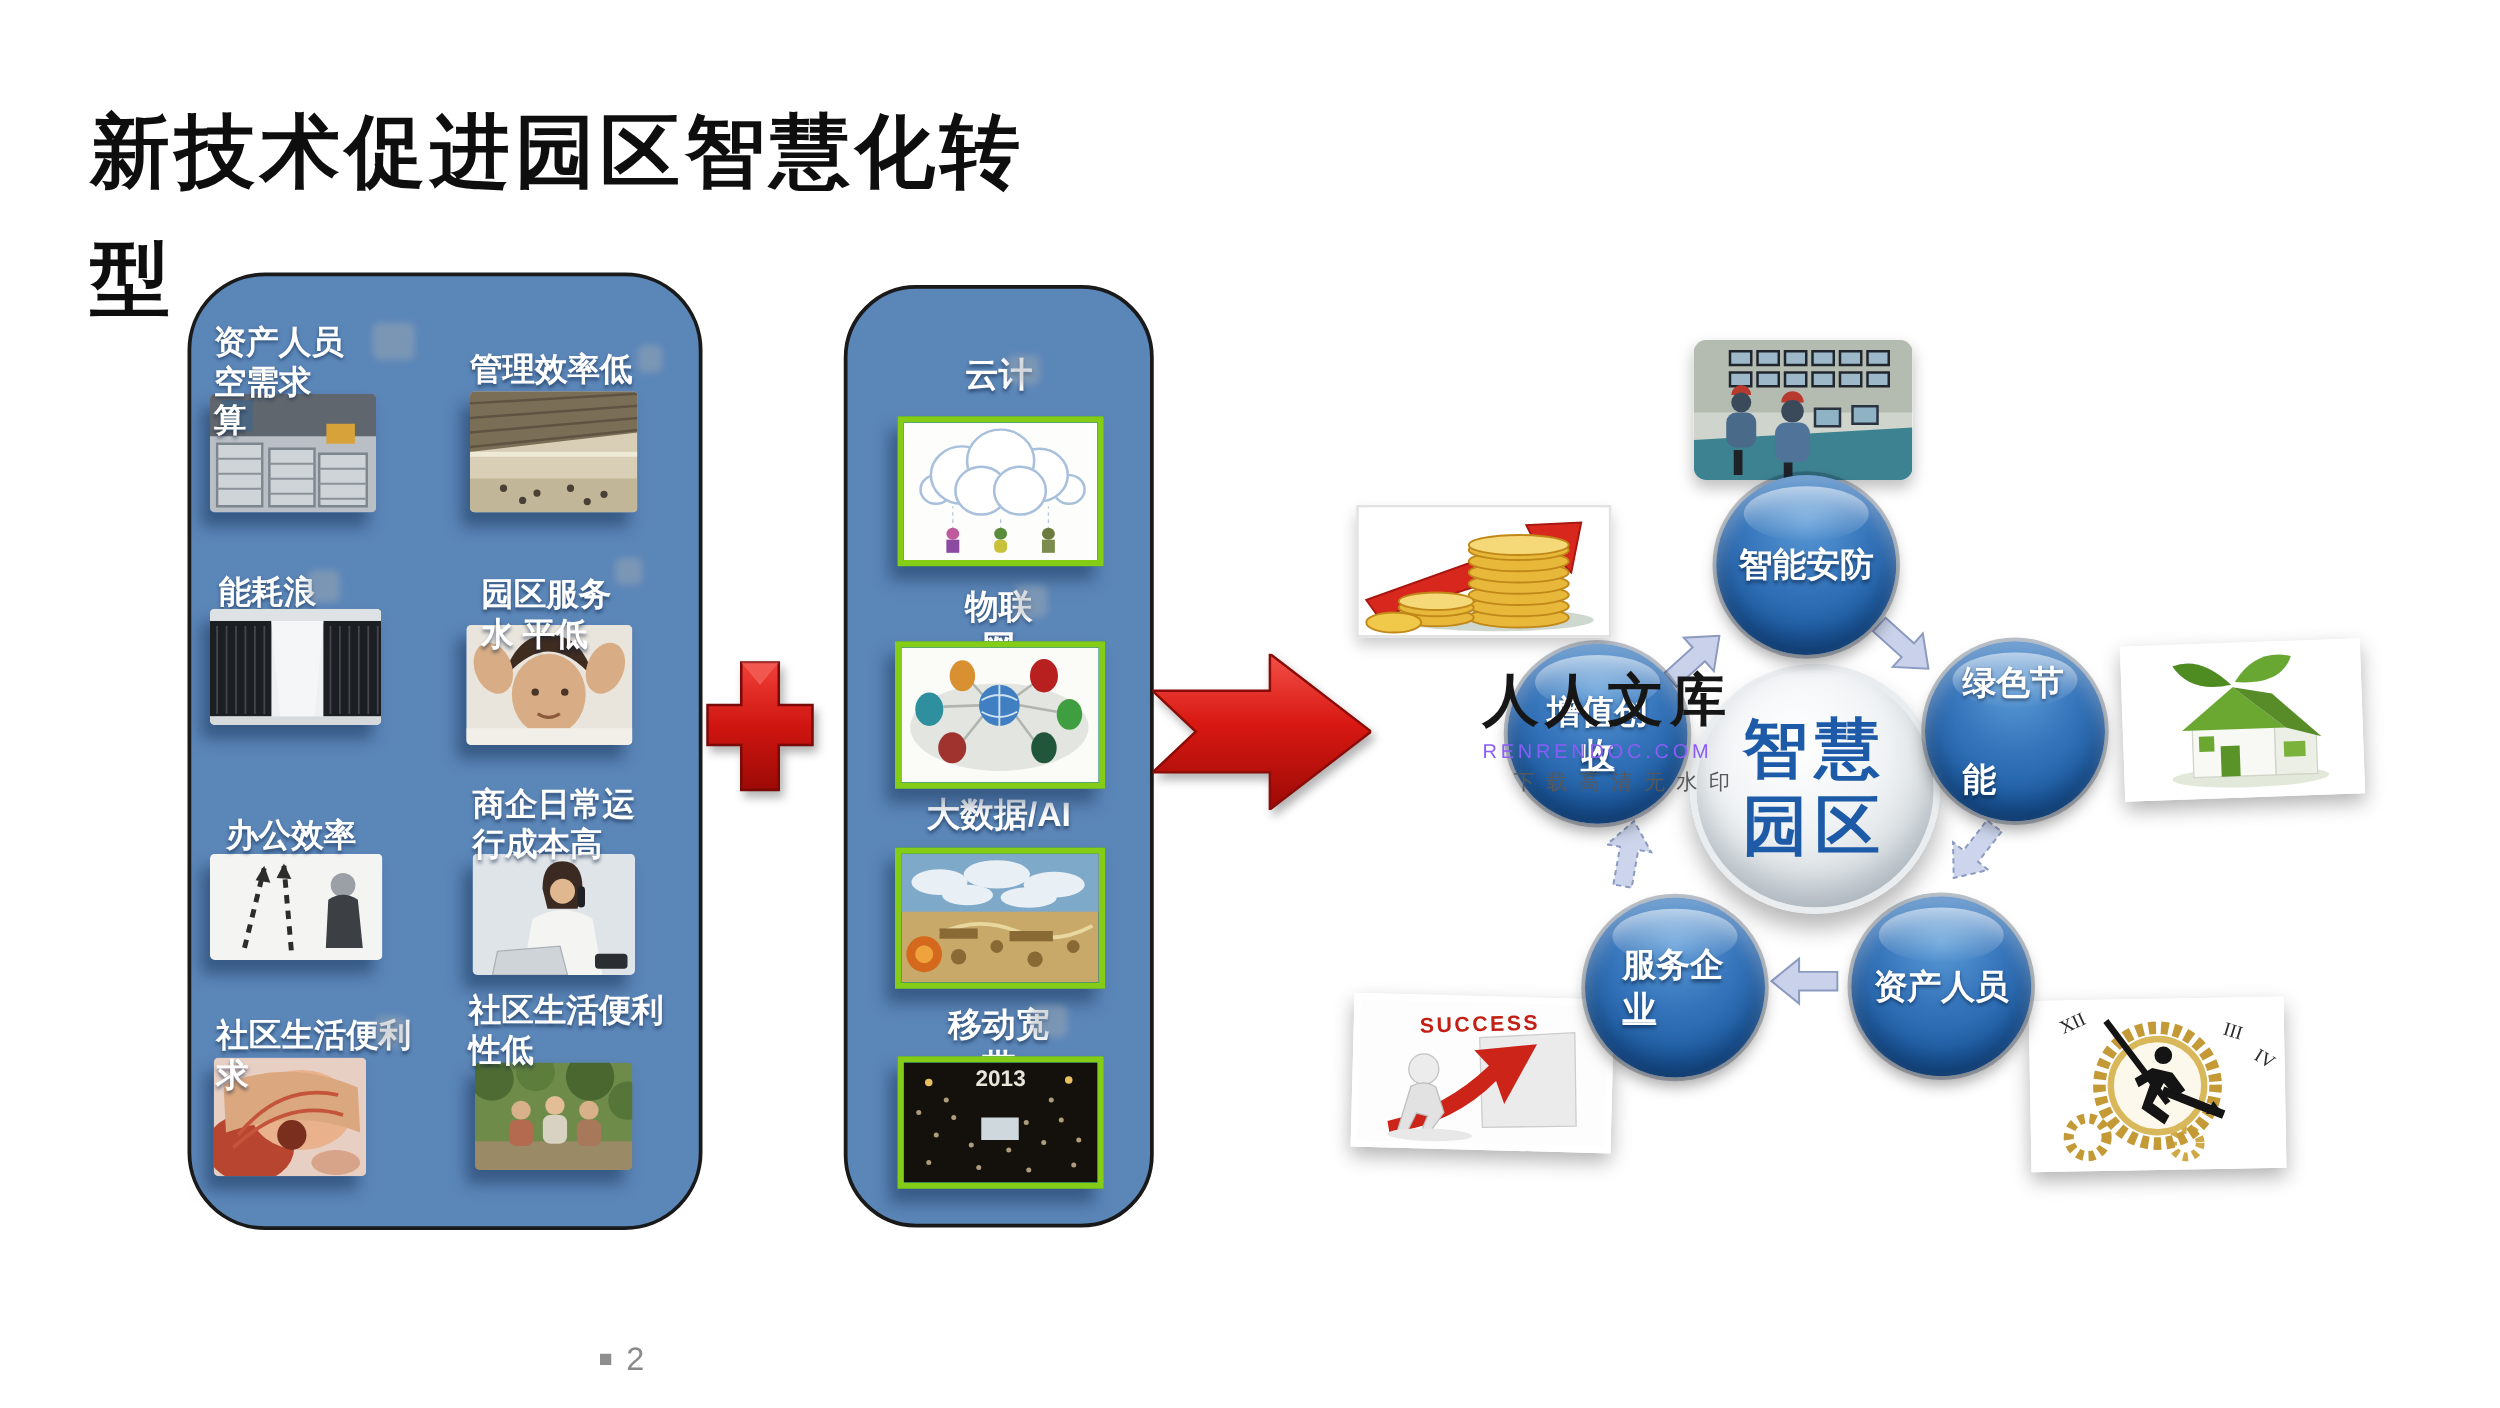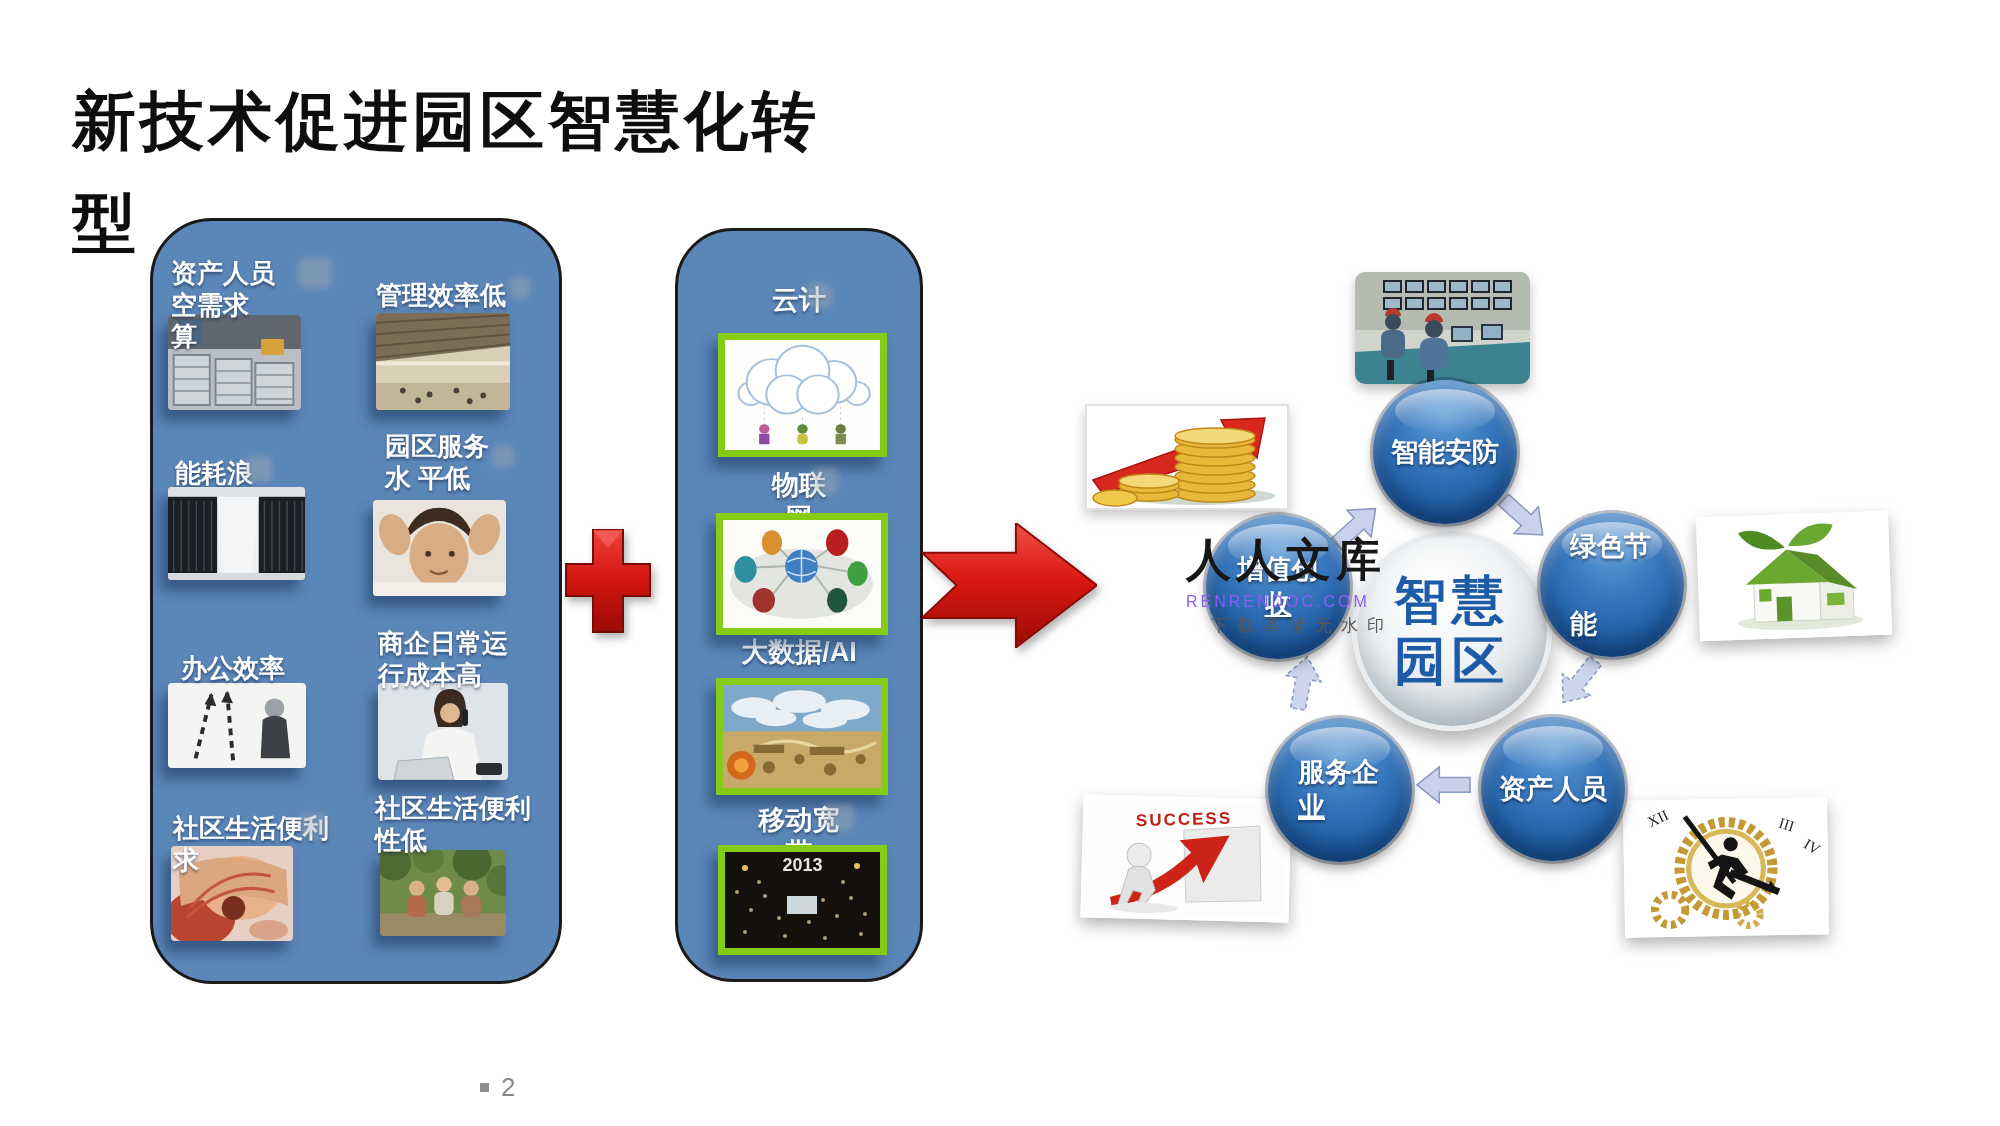--- a/index.html
+++ b/index.html
@@ -17,21 +17,21 @@
   .panel-mid{left:675px;top:228px;width:242px;height:748px;border-radius:58px;}
 
   .plabel{position:absolute;color:#ffffff;font-weight:700;font-size:26px;line-height:1.22;
           white-space:pre-line;text-shadow:0 2px 3px rgba(10,30,60,.55);z-index:4;}
   .tlabel{position:absolute;left:0;width:100%;text-align:center;color:#ffffff;font-weight:700;
           font-size:27px;line-height:1.22;white-space:pre-line;text-shadow:0 2px 3px rgba(10,30,60,.55);z-index:4;}
 
   .pimg{position:absolute;border-radius:4px;overflow:hidden;z-index:2;
         box-shadow:-7px 11px 12px rgba(20,45,82,.50);}
   .pimg.cover{z-index:5;}
-  .timg{position:absolute;border:7px solid #84cc16;background:#0369a1;overflow:hidden;z-index:3;
+  .timg{position:absolute;border:5px solid #84cc16;background:#0369a1;overflow:hidden;z-index:3;
         box-shadow:-7px 11px 12px rgba(20,45,82,.50);}
   .timg.cover{z-index:5;}
   .pimg svg,.timg svg,.hframe svg{display:block;width:100%;height:100%;}
 
   
   .op{z-index:3;filter:drop-shadow(3px 5px 4px rgba(0,0,0,.30));}
 
   
   .node{position:absolute;width:144px;height:144px;border-radius:50%;z-index:6;
         background:radial-gradient(circle at 50% 26%,#5b9ad6 0%,#3574ba 40%,#1f5fa6 72%,#14477f 100%);
@@ -163,21 +163,21 @@
             <circle cx="28" cy="80" r="3"></circle>
             <circle cx="56" cy="84" r="3"></circle>
             <circle cx="84" cy="80" r="3"></circle>
             <circle cx="112" cy="85" r="3"></circle>
             <circle cx="44" cy="90" r="3"></circle>
             <circle cx="98" cy="91" r="3"></circle>
           </g>
       </svg>
     </div>
 
-    <div class="plabel" style="left:232px;top:210px;width:160px;">园区服务
+    <div class="plabel" style="left:232px;top:239px;width:160px;">园区服务
 水 平低</div>
     <div class="pimg" style="left:220px;top:279px;width:133px;height:96px;">
       <svg viewBox="0 0 135 100" preserveAspectRatio="none">
         <rect width="135" height="100" fill="#e9e4dc"></rect>
         <ellipse cx="67" cy="58" rx="30" ry="34" fill="#d8ad85"></ellipse>
         <path d="M30,45 Q40,8 67,8 Q94,8 104,45 Q85,22 67,22 Q49,22 30,45 Z" fill="#3e2c20"></path>
         <ellipse cx="22" cy="36" rx="15" ry="22" fill="#d8ad85" transform="rotate(-20 22 36)"></ellipse>
         <ellipse cx="113" cy="36" rx="15" ry="22" fill="#d8ad85" transform="rotate(20 113 36)"></ellipse>
         <circle cx="56" cy="56" r="3" fill="#4a3426"></circle>
           <circle cx="80" cy="56" r="3" fill="#4a3426"></circle>

